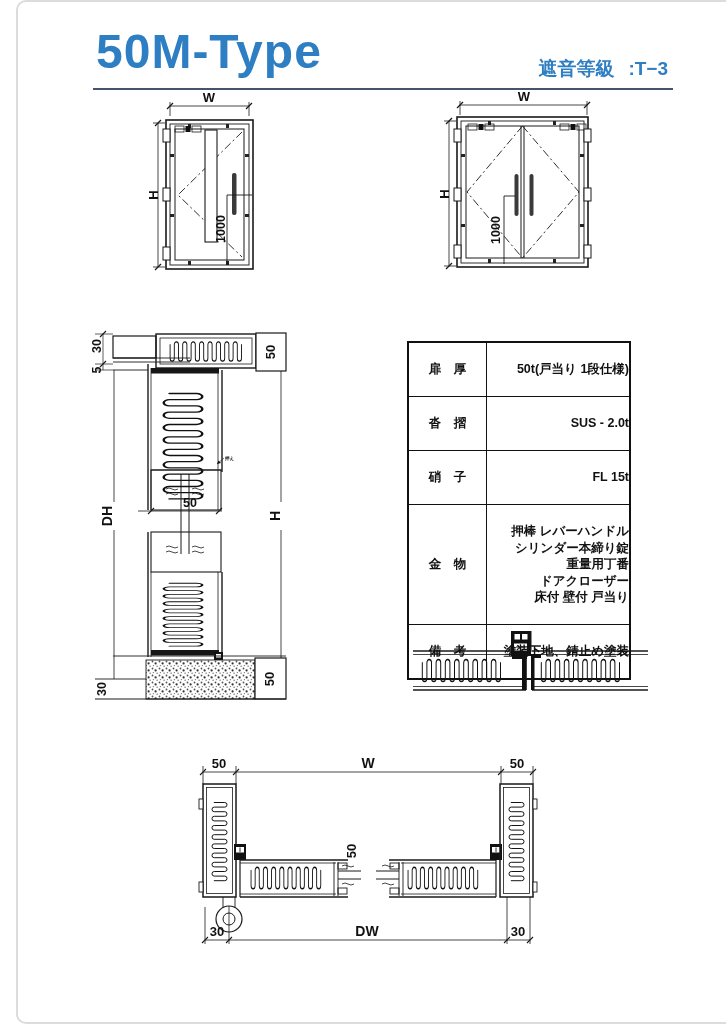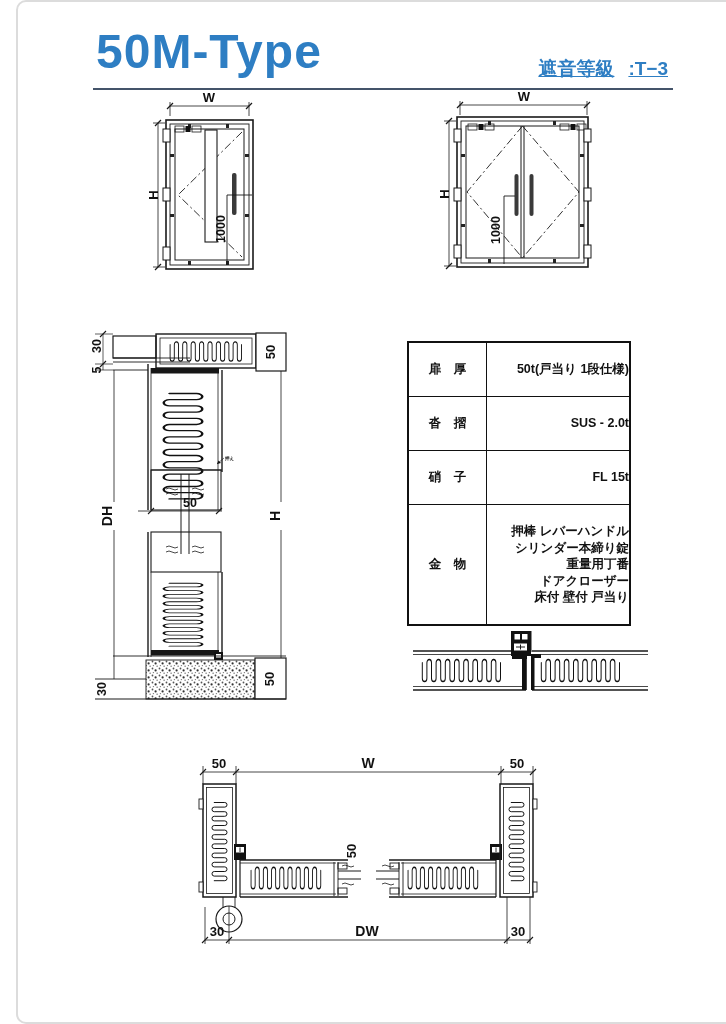--- a/index.html
+++ b/index.html
@@ -7,21 +7,21 @@
     position:relative;width:726px;height:1024px;background:#fff;
     border:2px solid #dcdcdc;border-radius:10px;box-sizing:border-box;
     font-family:"Liberation Sans",sans-serif;overflow:hidden;margin-left:16px;
   }
   .title{
     position:absolute;left:78px;top:22px;margin:0;
     font-size:48px;font-weight:bold;letter-spacing:1px;color:#2e7ec3;
   }
   .rating{
     position:absolute;right:72px;top:54px;
-    font-size:19px;font-weight:bold;color:#2e7ec3;white-space:nowrap;text-decoration:underline;
+    font-size:19px;font-weight:bold;color:#2e7ec3;white-space:nowrap;
   }
   .rating .gap{display:inline-block;width:14px;}
   .rule{
     position:absolute;left:75px;top:86px;width:580px;height:2px;background:#44546a;
   }
   svg.canvas{position:absolute;left:0;top:0;}
   svg text{
     font-family:"Liberation Sans",sans-serif;fill:#111;font-weight:bold;
   }
   .spec{
@@ -389,16 +389,20 @@
         <td class="val">FL 15t</td>
       </tr>
       <tr style="height:86px">
         <td class="lbl">金　物</td>
         <td class="val">押棒 レバーハンドル
 シリンダー本締り錠
 重量用丁番
 ドアクローザー
 床付 壁付 戸当り</td>
       </tr>
+      <tr style="height:27px">
+        <td class="lbl">備　考</td>
+        <td class="val">塗装下地、錆止め塗装</td>
+      </tr>
     </tbody>
   </table>
 
 </div>
 
 </body></html>

